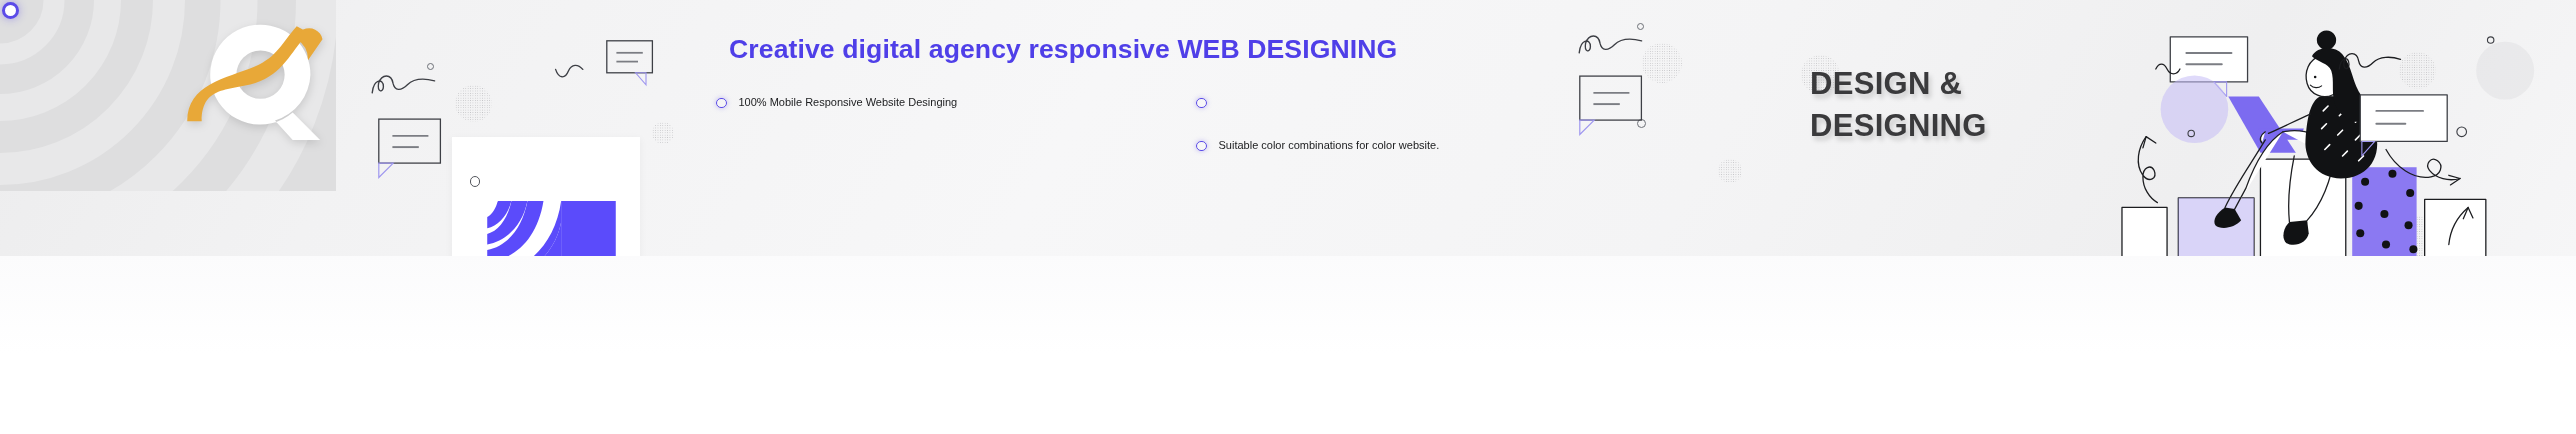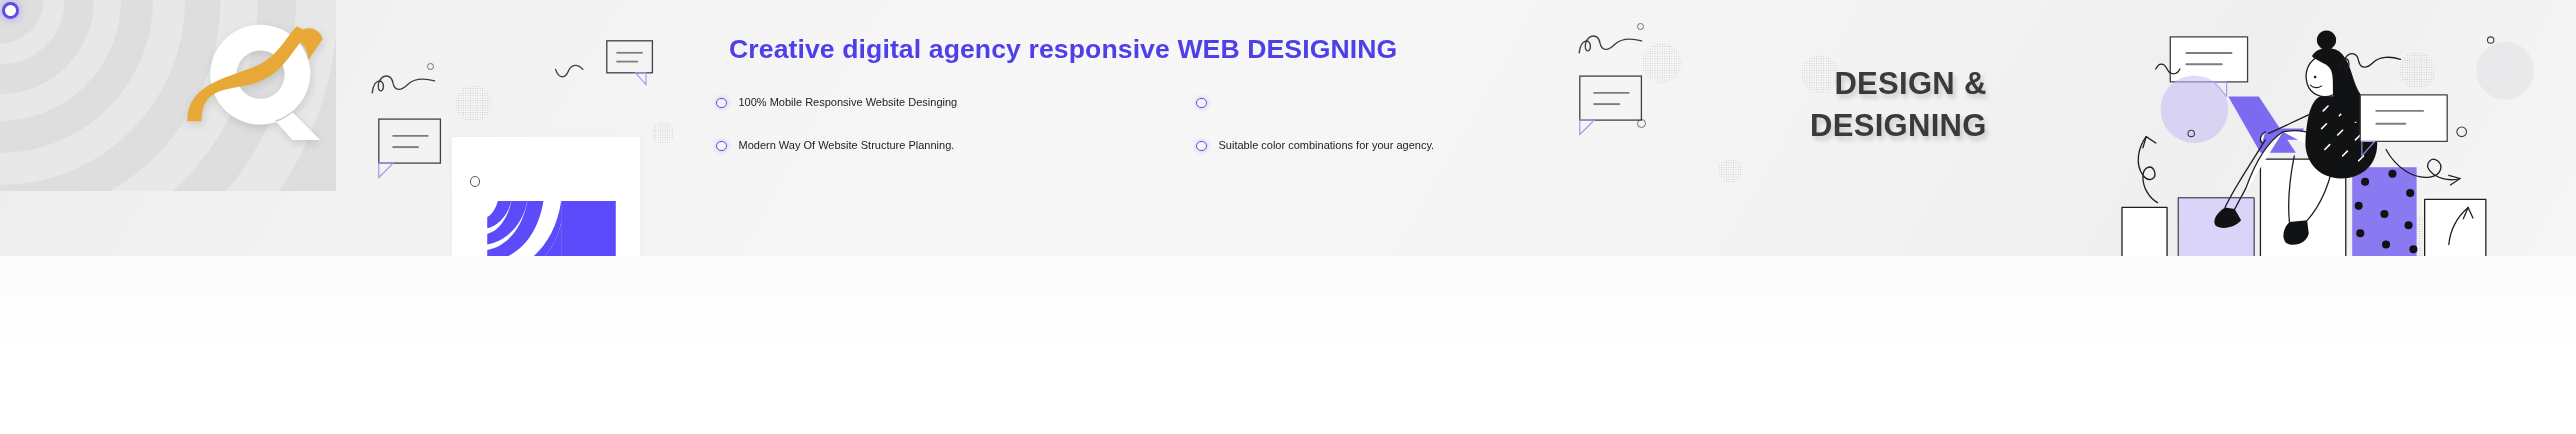--- a/index.html
+++ b/index.html
@@ -50,21 +50,21 @@
   .bcol.left  { left:0px;   width:483px; }
   .bcol.right { left:480px; width:483px; }
   .bmark { width:10.5px; height:10.5px; border-radius:50%; border:1.6px solid #5b4be8;
     margin-top:4.8px; margin-right:12px; flex:0 0 auto;
     box-shadow:0 0 4.8px rgba(91,75,232,.35); }
   .btext { font-size:11px; color:#1b1c1e; white-space:nowrap; line-height:19.3px; }
 
   
   .bigtitle { position:absolute; left:1810px; top:63px; font-size:31px; font-weight:bold;
     line-height:42px; color:#3a3a3c; letter-spacing:0.3px;
-    text-shadow:2.4px 4px 4.8px rgba(0,0,0,.17);text-align:right; }
+    text-shadow:2.4px 4px 4.8px rgba(0,0,0,.17); }
 
   
   .illus { position:absolute; left:2093px; top:6.4px; width:483px; height:250px; }
 
   .bottom-white { position:absolute; left:0; top:256px; width:2576px; height:179px;
     background:linear-gradient(#fbfbfc,#ffffff 55%); }
 </style>
 </head>
 <body>
 
@@ -255,32 +255,28 @@
    </div>
 
     <div class="headline">Creative digital agency responsive WEB DESIGNING</div>
 
     <div class="bullets">
       <div class="bcol left">
         <div class="brow">
           <span class="bmark"></span>
           <span class="btext">100% Mobile Responsive Website Desinging</span>
         </div>
-        <div class="brow">
-          <span class="bmark"></span>
-          <span class="btext">Modern Way Of Website Structure Planning.</span>
-        </div>
       </div>
       <div class="bcol right">
         <div class="brow">
           <span class="bmark"></span>
         </div>
         <div class="brow">
           <span class="bmark"></span>
-          <span class="btext">Suitable color combinations for your agency.</span>
+          <span class="btext">Suitable color combinations for color website.</span>
         </div>
       </div>
     </div>
 
     <div class="bigtitle">
       <div>DESIGN &amp;</div>
       <div>DESIGNING</div>
     </div>
 
   </div>

